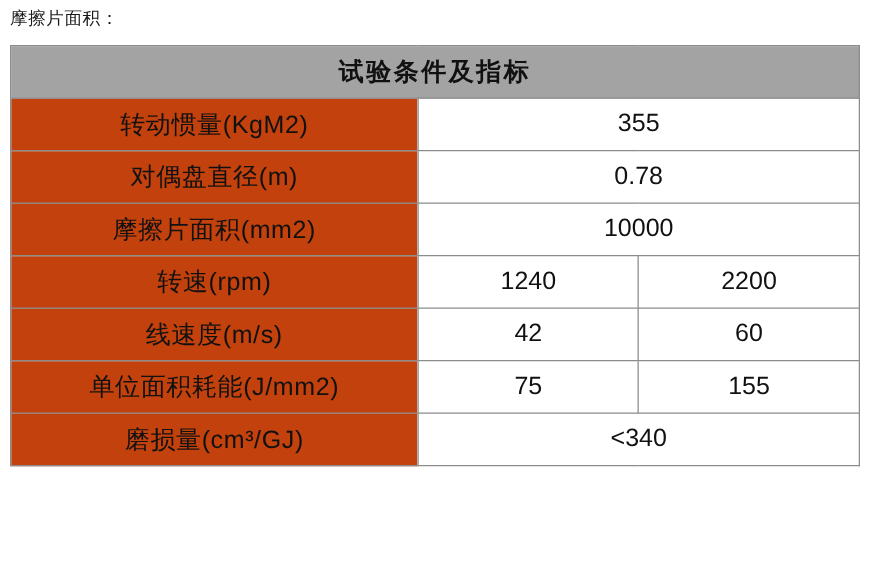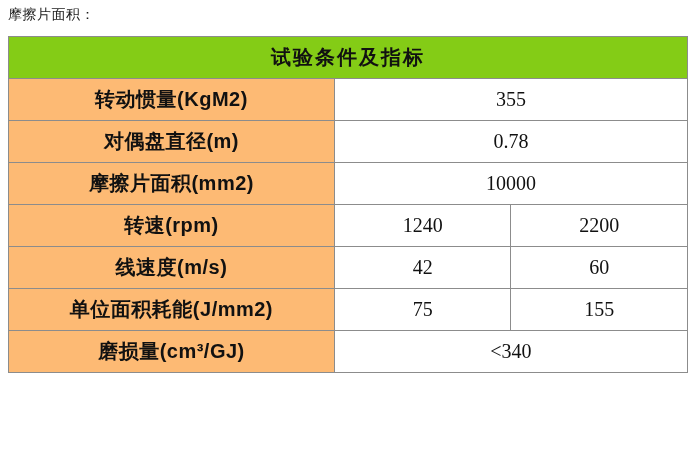--- a/index.html
+++ b/index.html
@@ -47,32 +47,31 @@
     font-size: 20px;
     color: #111111;
     padding: 0;
     height: 41px;
   }
   td.title-cell {
     height: 47px;
     font-size: 24px;
     font-weight: bold;
     letter-spacing: 2px;
-    background: #84cc16;
+    background: #a3a3a3;
   }
   td.label-cell {
-    background: #fdba74;
-    font-weight: bold;
+    background: #c2410c;
+    font-weight: normal;
     font-size: 20px;
     letter-spacing: 0.5px;
   }
   td.value-cell {
     background: #ffffff;
     font-size: 21px;
-    font-family: Liberation Serif, serif;
   }
   .col-label { width: 48%; }
   .col-val   { width: 26%; }
 </style>
 </head>
 <body>
 
 <div class="page">
 
   <div class="intro">摩擦片面积：</div>

